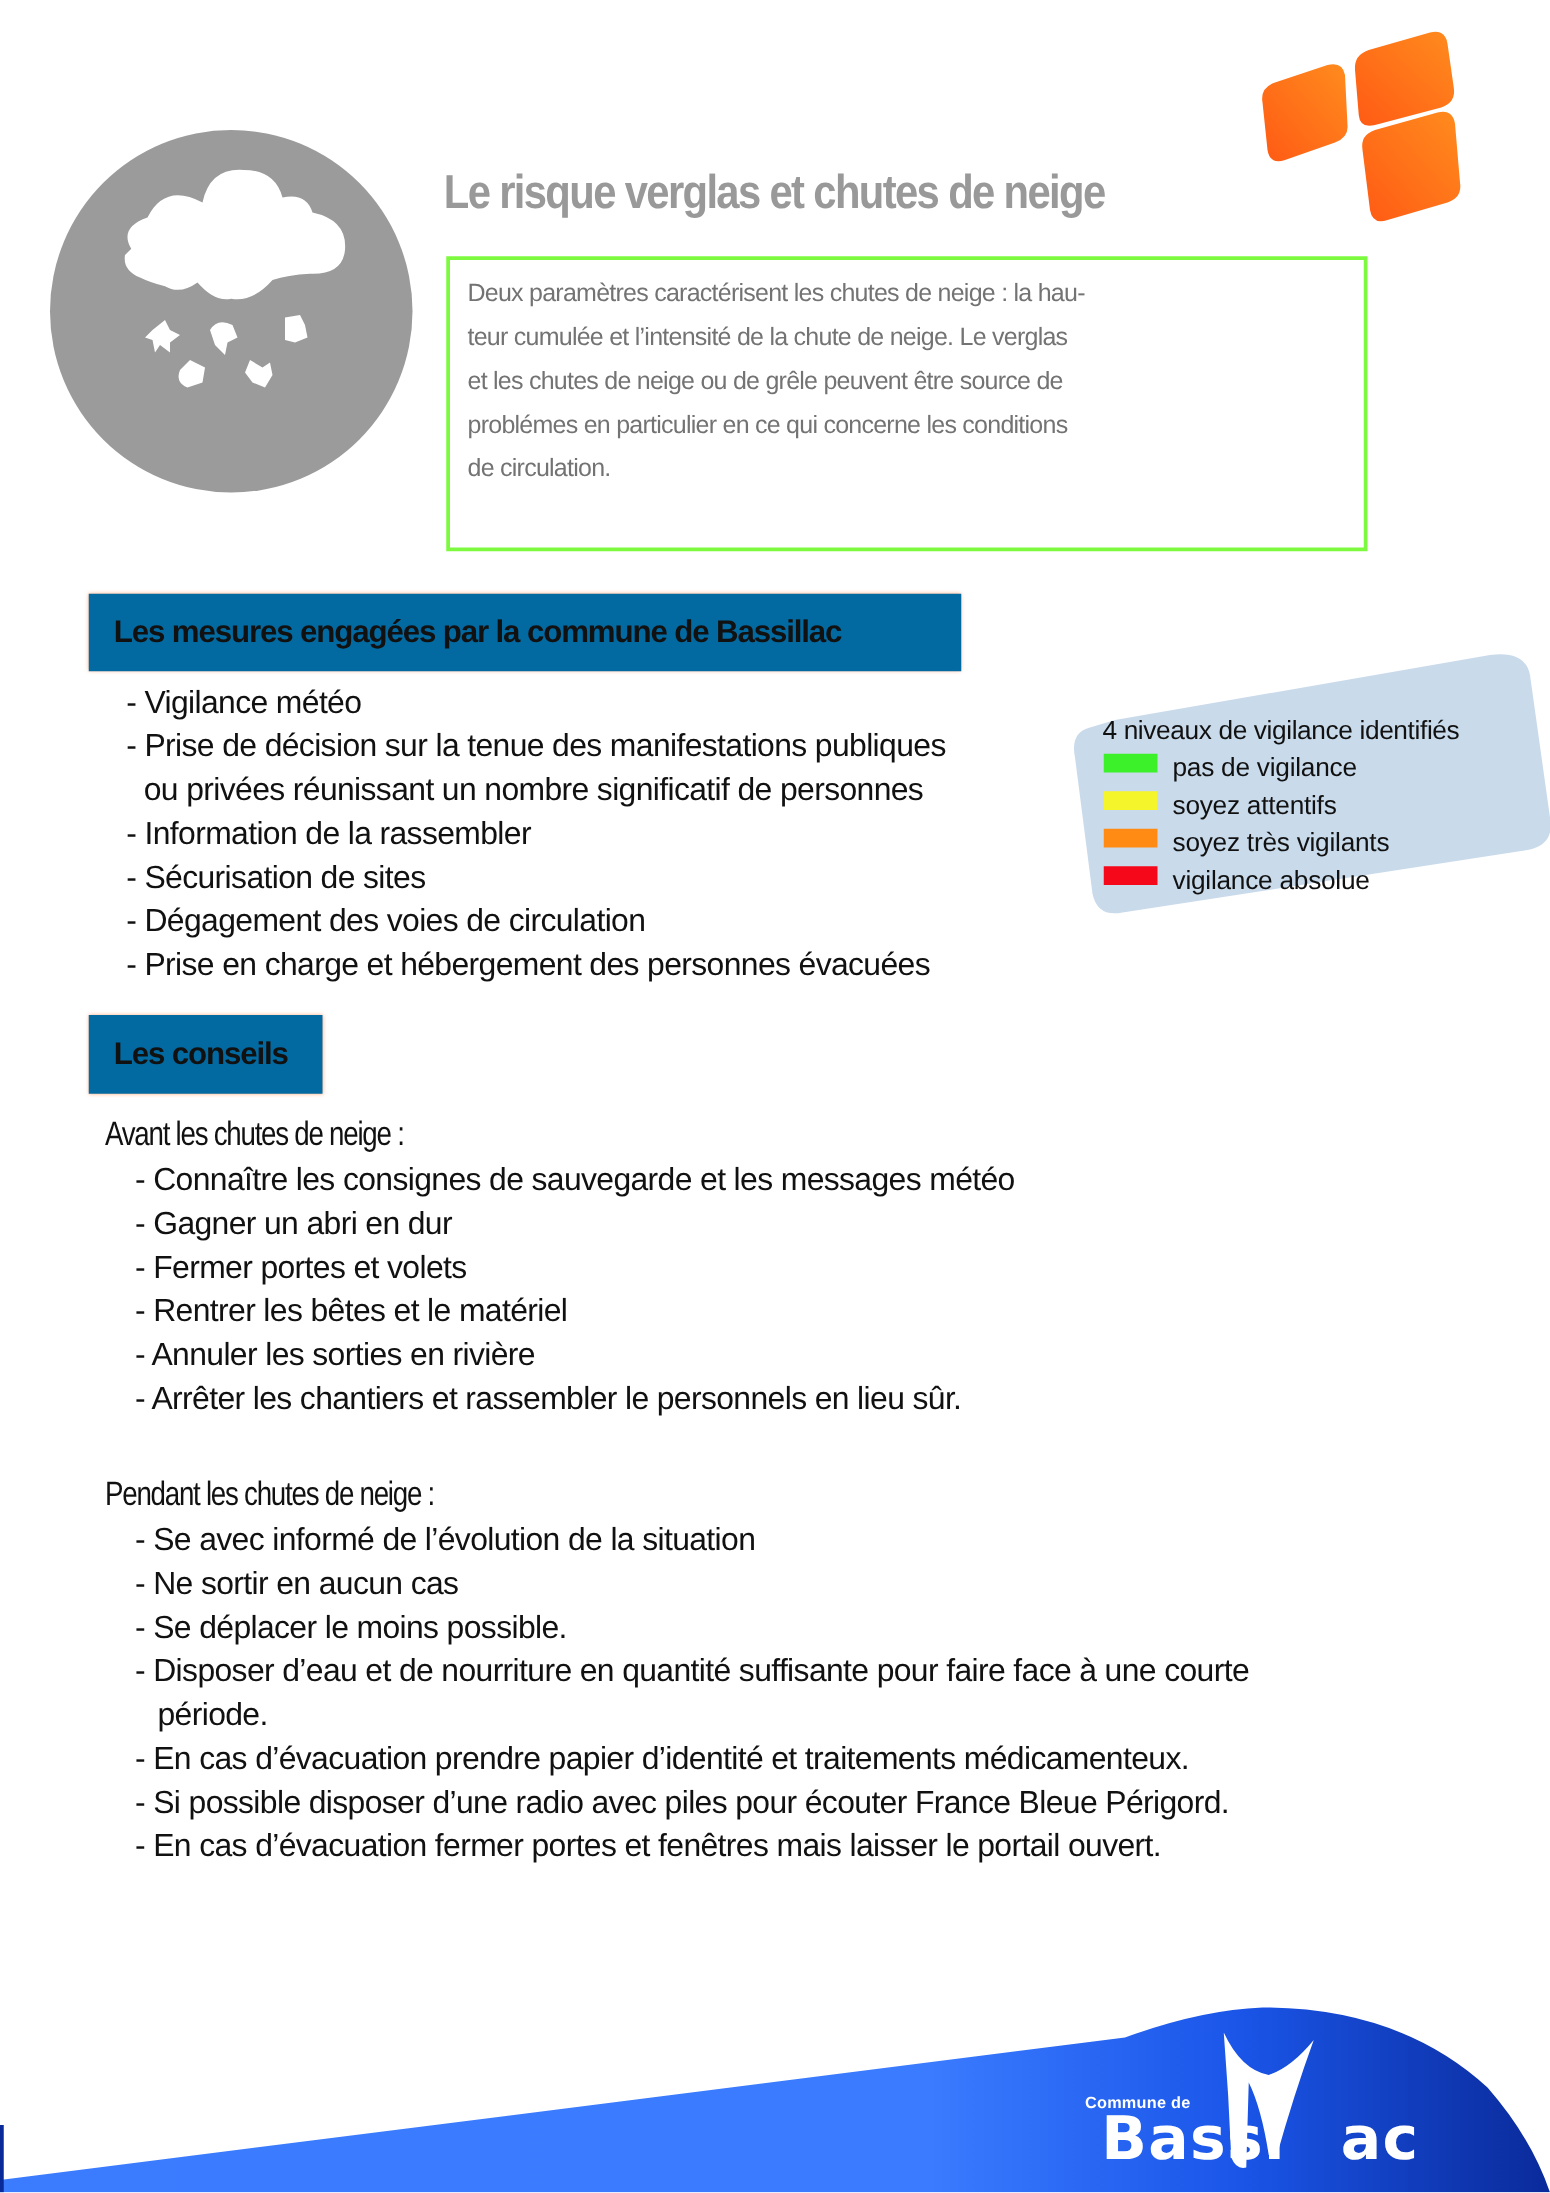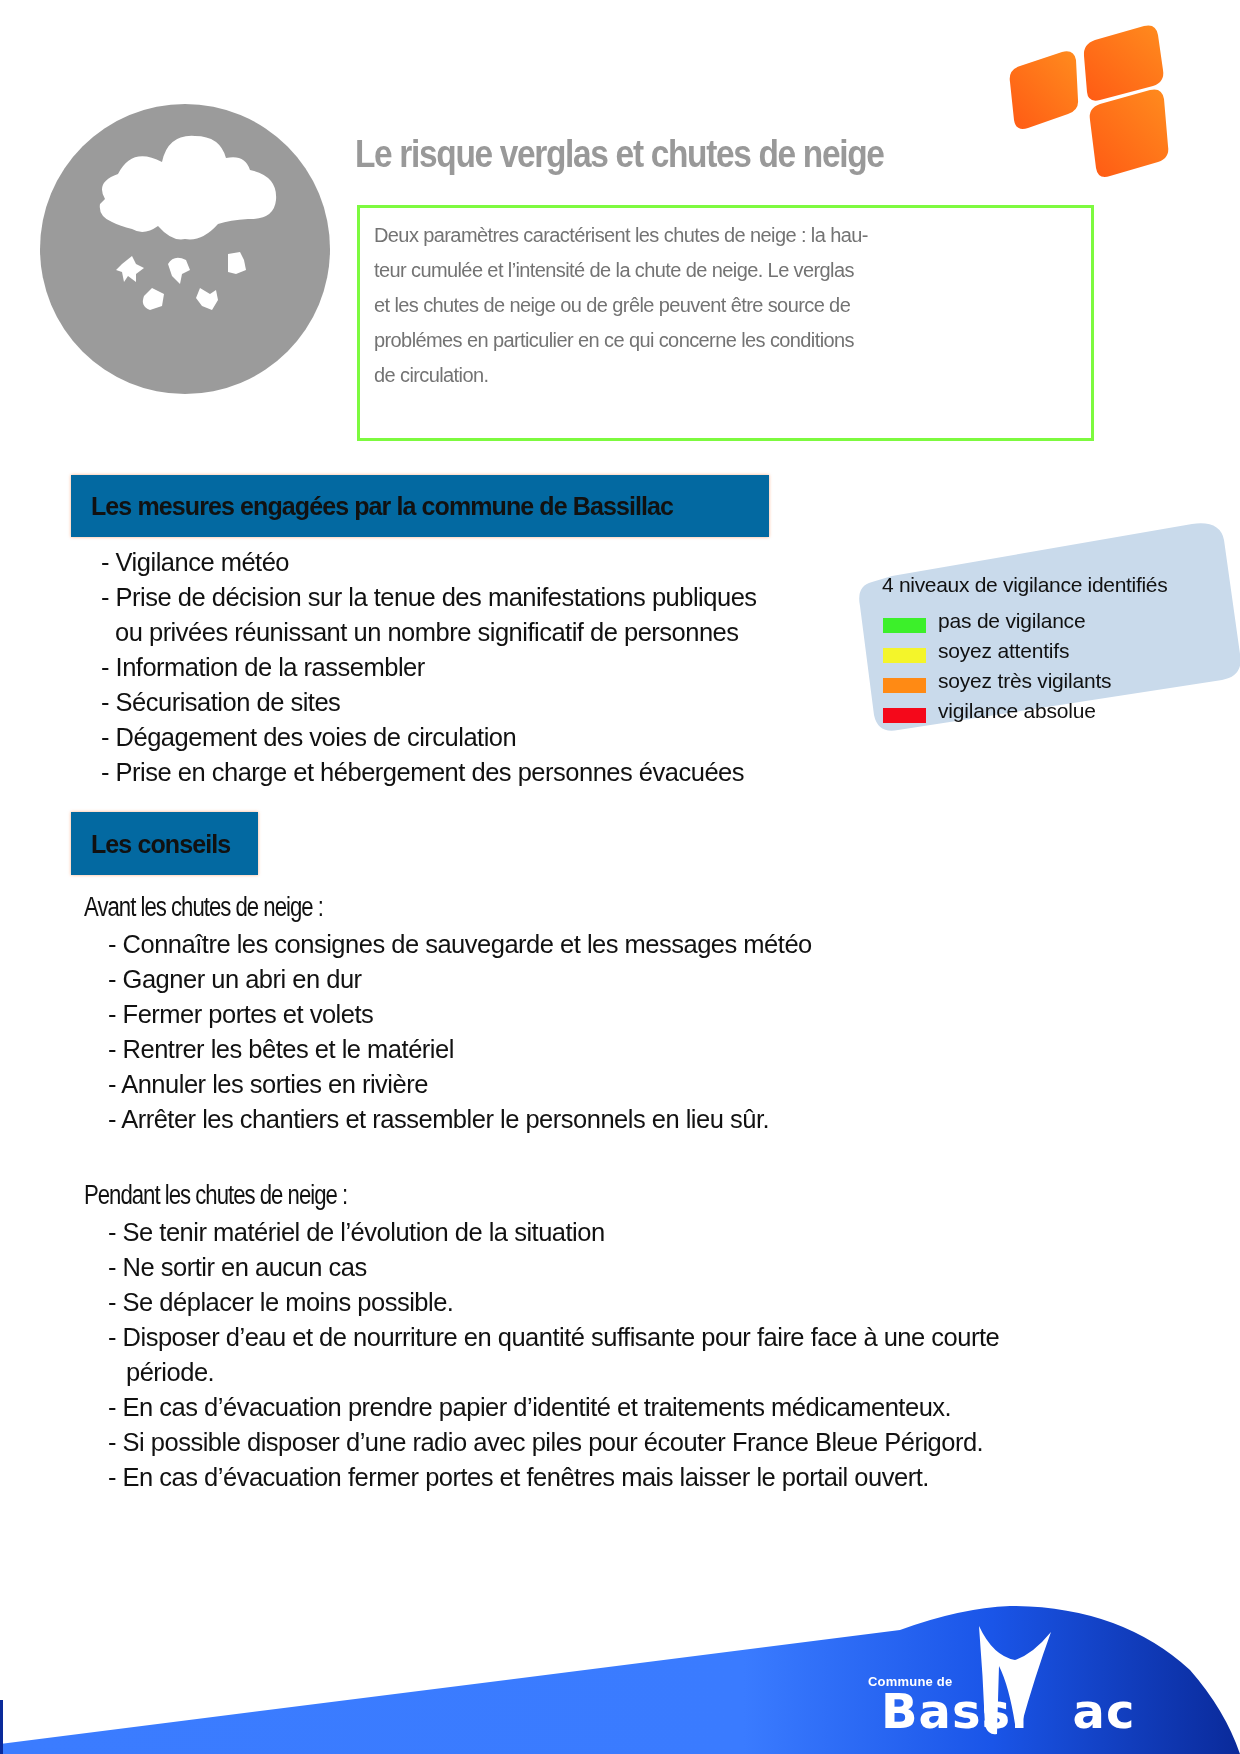--- a/index.html
+++ b/index.html
@@ -35,21 +35,21 @@
 
   
   .measures { left: 101px; top: 545px; width: 760px; font-size: 25.5px; line-height: 35px; letter-spacing: -0.5px; }
   .measures div { white-space: nowrap; }
   .measures .cont { padding-left: 14px; }
 
   
   .vig-card { left: 852px; top: 520px; width: 395px; height: 230px; }
   .vig-card svg { position: absolute; left: 0; top: 0; }
   .vig-title { position: absolute; left: 30px; top: 53px; font-size: 21px; letter-spacing: -0.3px; white-space: nowrap; color: #111; }
-  .vig-item { position: absolute; left: 31px; height: 30px; display: flex; align-items: flex-end; font-size: 21px; letter-spacing: -0.2px; color: #111; white-space: nowrap; }
+  .vig-item { position: absolute; left: 31px; height: 30px; display: flex; align-items: flex-start; font-size: 21px; letter-spacing: -0.2px; color: #111; white-space: nowrap; }
   .vig-swatch { width: 43px; height: 15px; margin-right: 12px; }
 
   
   .adv-heading { font-family: "Liberation Sans Narrow", "Liberation Sans", sans-serif; font-size: 27px;
                  letter-spacing: -1.2px; transform: scaleX(0.82); transform-origin: left top; white-space: nowrap; color: #111; }
   .adv-list { font-size: 25.5px; line-height: 35px; letter-spacing: -0.5px; }
   .adv-list div { white-space: nowrap; }
   .adv-list .cont { padding-left: 18px; }
   .before-heading { left: 84px; top: 892px; }
   .before-list { left: 108px; top: 927px; }
@@ -154,21 +154,21 @@
   <div>- Connaître les consignes de sauvegarde et les messages météo</div>
   <div>- Gagner un abri en dur</div>
   <div>- Fermer portes et volets</div>
   <div>- Rentrer les bêtes et le matériel</div>
   <div>- Annuler les sorties en rivière</div>
   <div>- Arrêter les chantiers et rassembler le personnels en lieu sûr.</div>
 </div>
 
 <div class="abs adv-heading during-heading">Pendant les chutes de neige :</div>
 <div class="abs adv-list during-list">
-  <div>- Se tenir matériel de l’évolution de la situation</div>
+  <div>- Se avec informé de l’évolution de la situation</div>
   <div>- Ne sortir en aucun cas</div>
   <div>- Se déplacer le moins possible.</div>
   <div>- Disposer d’eau et de nourriture en quantité suffisante pour faire face à une courte</div>
   <div class="cont">période.</div>
   <div>- En cas d’évacuation prendre papier d’identité et traitements médicamenteux.</div>
   <div>- Si possible disposer d’une radio avec piles pour écouter France Bleue Périgord.</div>
   <div>- En cas d’évacuation fermer portes et fenêtres mais laisser le portail ouvert.</div>
 </div>
 
 <div class="abs footer">

